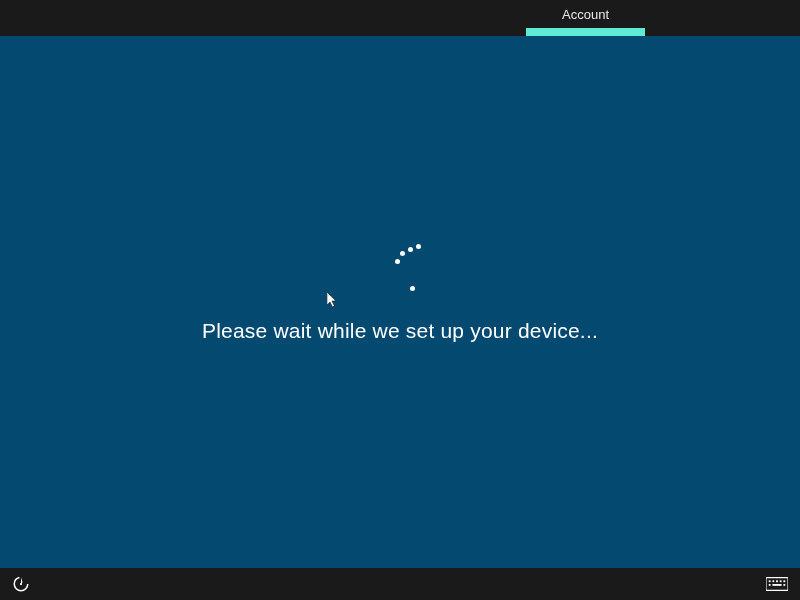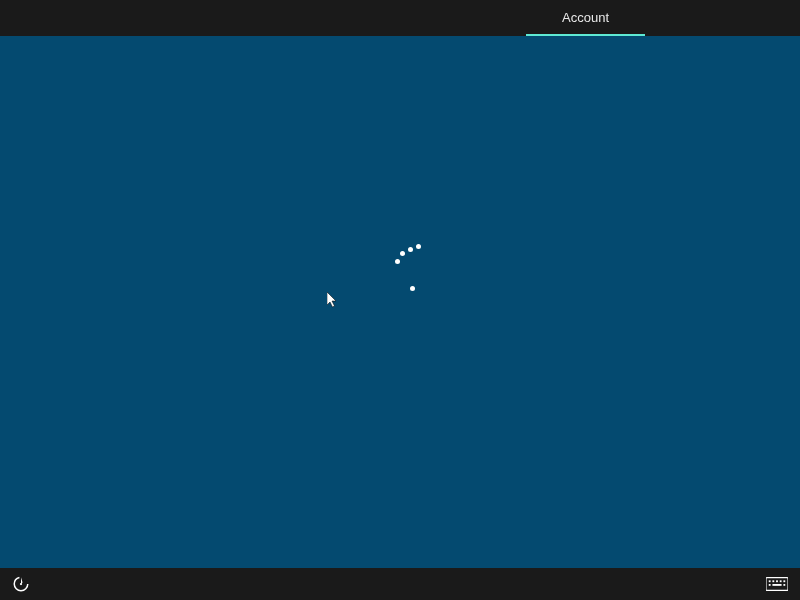--- a/index.html
+++ b/index.html
@@ -26,21 +26,21 @@
     .tab {
       display: flex;
       align-items: center;
       padding: 0 36px;
       color: #e8e8e8;
       font-size: 13px;
       font-weight: 400;
       position: relative;
     }
     .tab.active {
-      border-bottom: 2px solid #5eead4;
+      border-bottom: 8px solid #5eead4;
     }
     .main {
       width: 100%;
       height: 532px;
       background: #024971;
       background: linear-gradient(180deg, #024a71 0%, #024a71 100%);
       background: #034a70;
       display: flex;
       flex-direction: column;
       align-items: center;
@@ -124,20 +124,21 @@
 </div>
 
 <div class="main">
   <div class="spinner">
     <div class="dot" style="left:30px; top:3px;"></div>
     <div class="dot" style="left:22px; top:6px;"></div>
     <div class="dot" style="left:14px; top:10px;"></div>
     <div class="dot" style="left:9px; top:18px;"></div>
     <div class="dot" style="left:24px; top:45px;"></div>
   </div>
+  <div class="status-text">Please wait while we set up your device...</div>
   <div class="cursor">
     <svg viewBox="0 0 12 18">
       <path d="M0 0 L0 13 L3 10 L5.5 15 L7.5 14 L5 9 L9 9 Z" fill="#fff" stroke="#000" stroke-width="0.5"></path>
     </svg>
   </div>
 </div>
 
 <div class="bottom-bar">
   <div class="ease-icon">
     <svg viewBox="0 0 24 24" fill="none" stroke="#fff" stroke-width="2">

